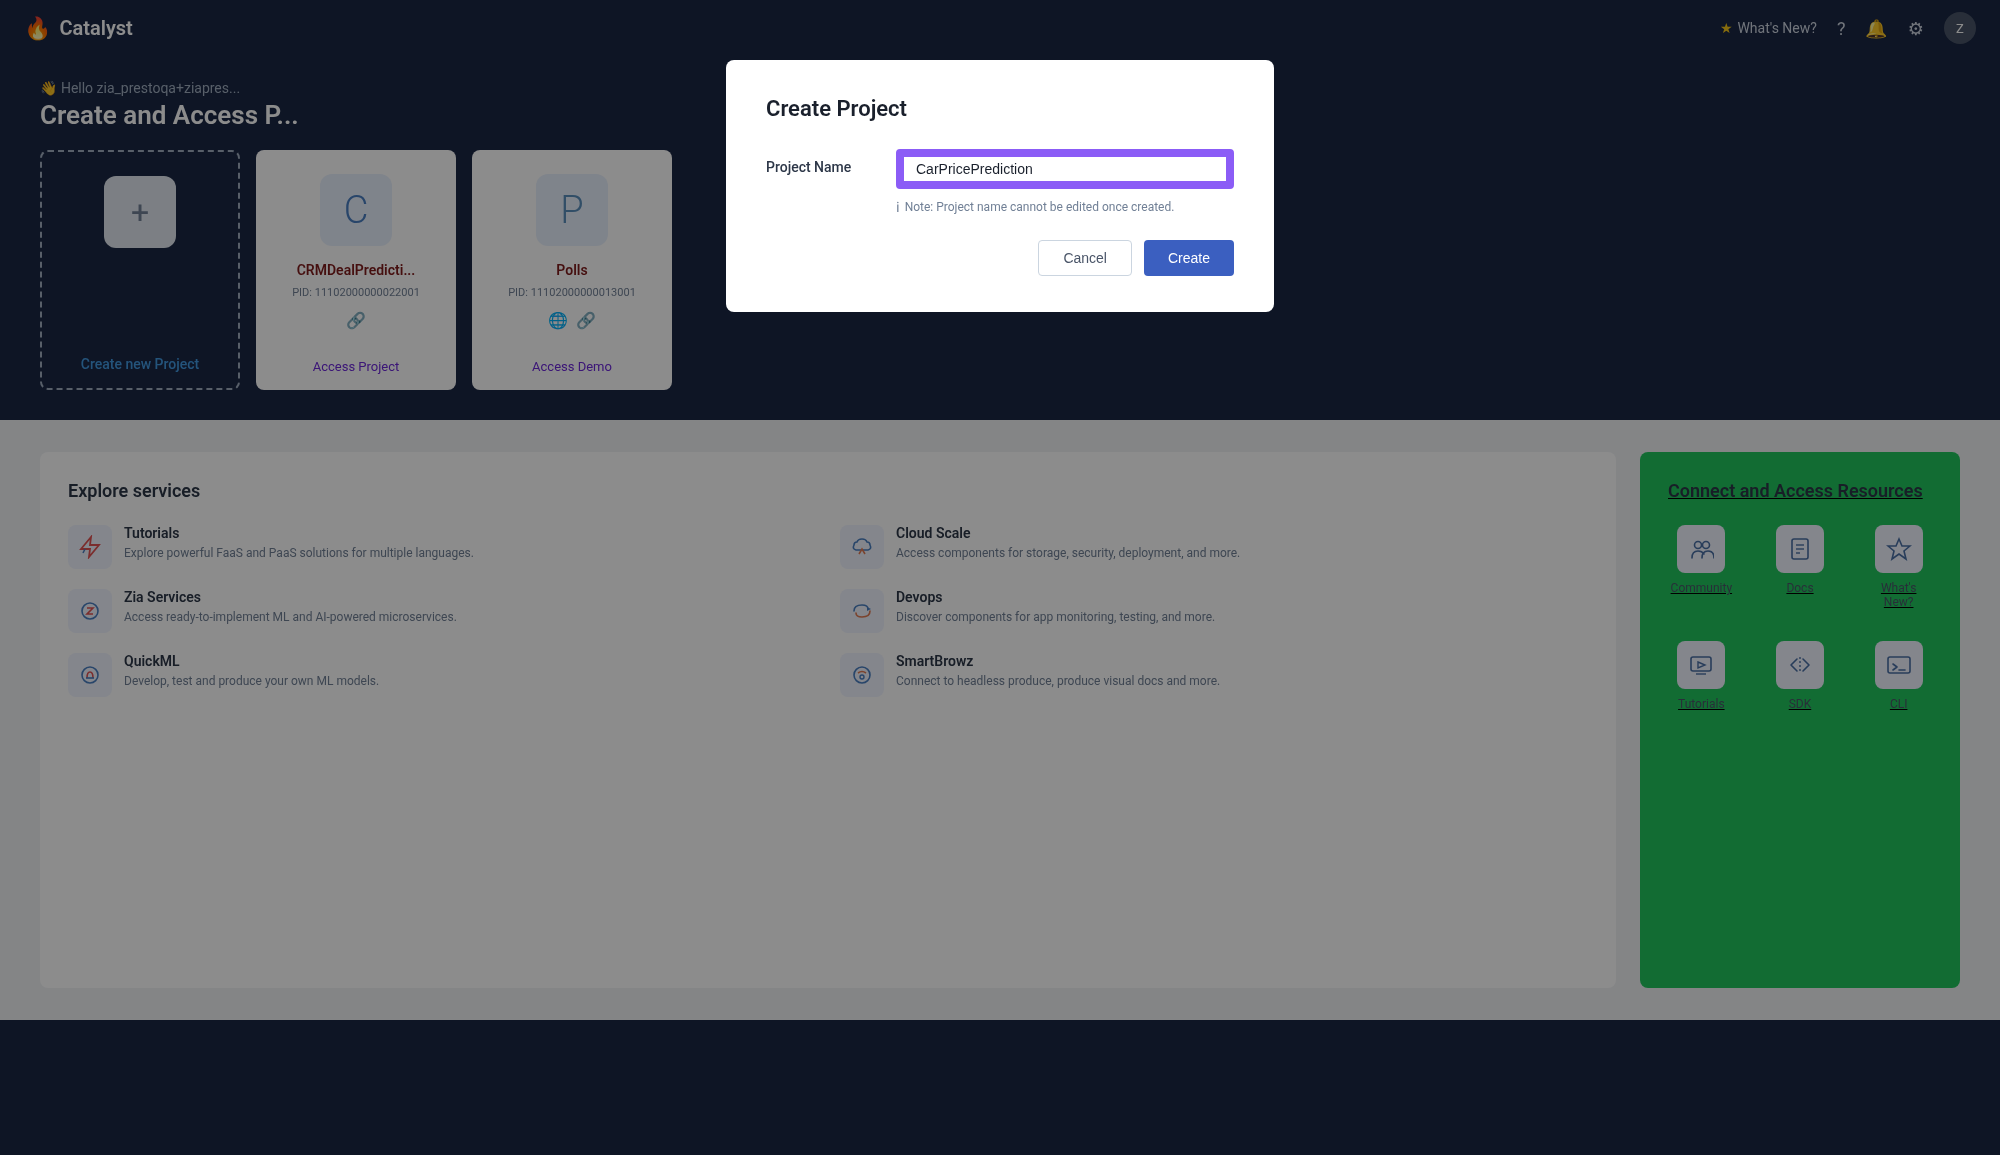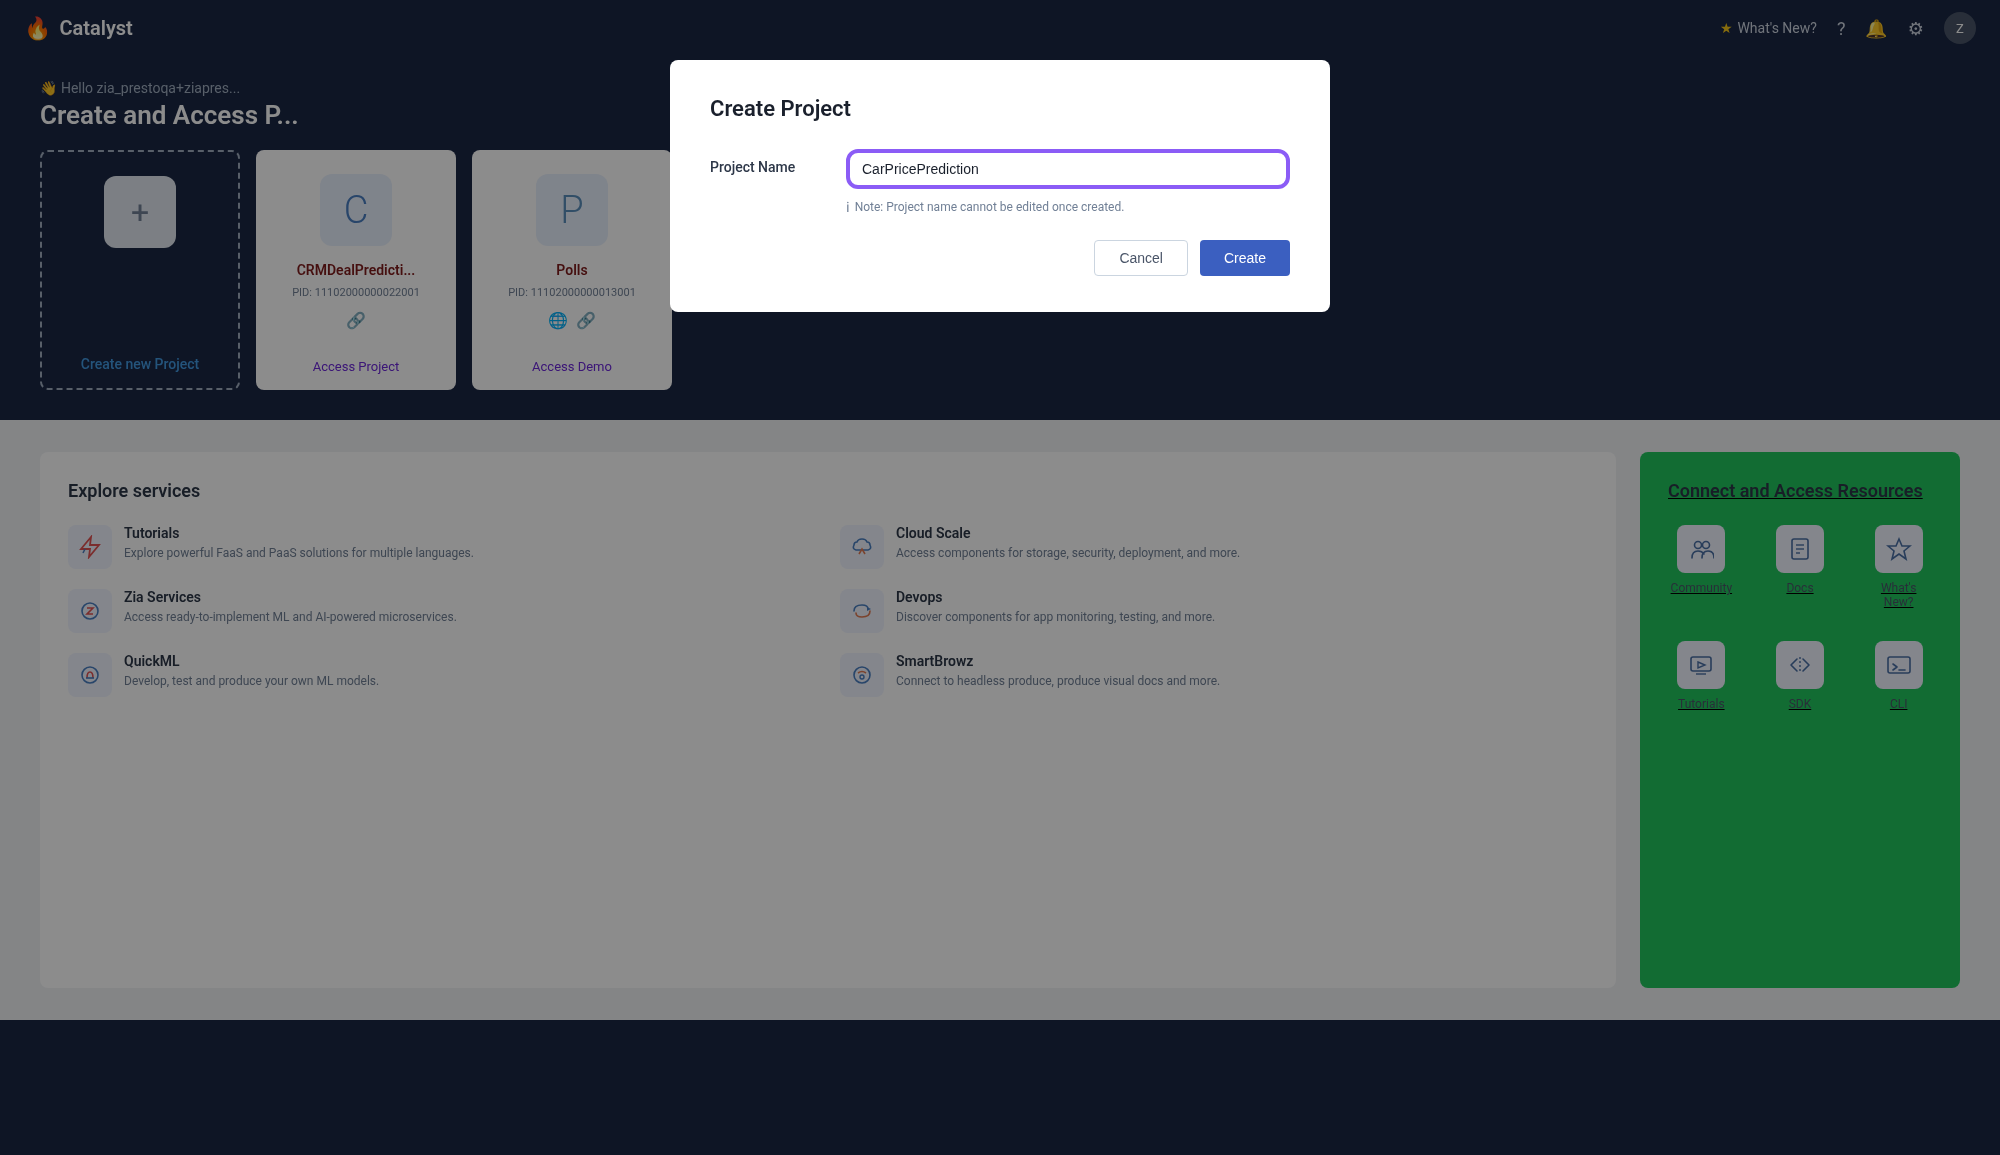--- a/index.html
+++ b/index.html
@@ -226,53 +226,53 @@
       z-index: 100;
       display: flex;
       align-items: flex-start;
       justify-content: center;
       padding-top: 60px;
     }
     .modal {
       background: #fff;
       border-radius: 8px;
       padding: 36px 40px;
-      width: 660px;
+      width: 548px;
       max-width: 95vw;
       position: relative;
       z-index: 101;
     }
     .modal-title {
       font-size: 22px;
       font-weight: 600;
       color: #1a202c;
       margin-bottom: 28px;
     }
     .form-row {
       display: flex;
       align-items: flex-start;
-      gap: 26px;
+      gap: 20px;
       margin-bottom: 8px;
     }
     .form-label {
       font-size: 14px;
       color: #2d3748;
       font-weight: 500;
       padding-top: 10px;
       white-space: nowrap;
       min-width: 110px;
     }
     .form-input-col {
       flex: 1;
     }
     .form-input {
       width: 100%;
       height: 40px;
-      border: 4px solid #8b5cf6;
-      border-radius: 12px;
+      border: 8px solid #8b5cf6;
+      border-radius: 4px;
       padding: 0 12px;
       font-size: 14px;
       color: #1a202c;
       outline: none;
     }
     .form-note {
       font-size: 12px;
       color: #718096;
       margin-top: 8px;
       display: flex;

